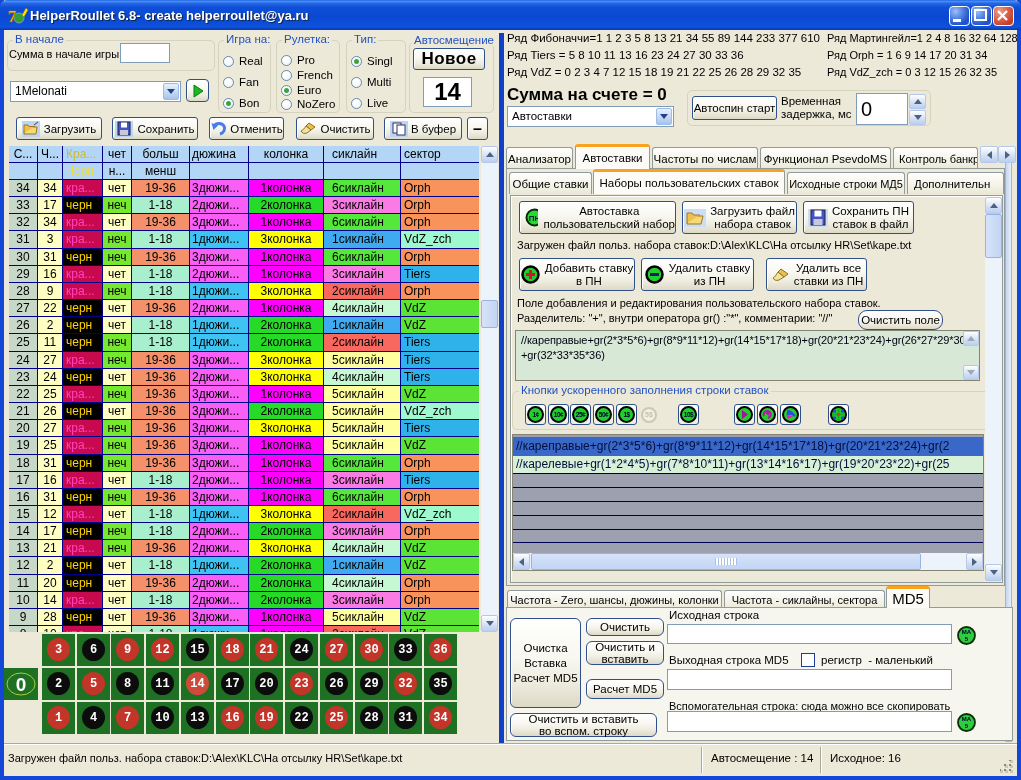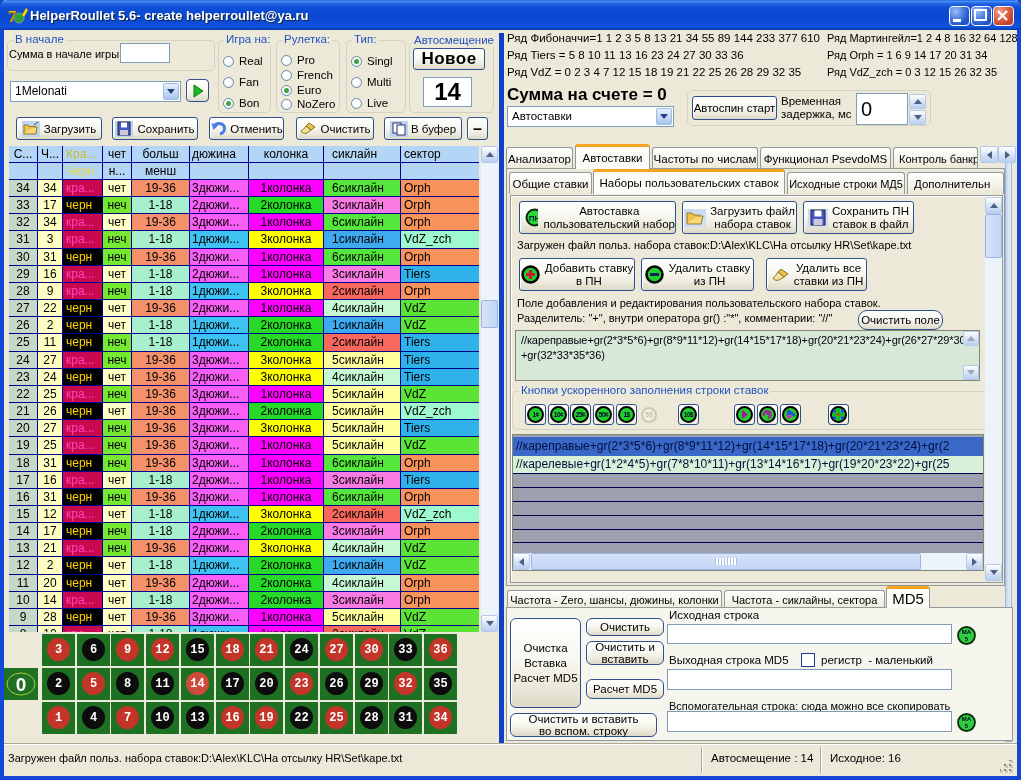--- a/index.html
+++ b/index.html
@@ -72,21 +72,21 @@
 .gc{width:17px;height:17px;border-radius:50%;background:#22CE2C;border:2px solid #000;color:#003;
  font-size:6.5px;font-weight:bold;display:flex;align-items:center;justify-content:center;letter-spacing:-0.5px}
 </style></head><body>
 
 <div id="title" class="a">
  <svg class="a" style="left:7px;top:5px" width="22" height="22" viewBox="0 0 22 22">
   <circle cx="12" cy="13" r="5" fill="#2E9E3C" stroke="#8899AA"></circle>
   <path d="M15 10 L19 3 L21 5 L17 12 Z" fill="#FFE200" stroke="#887700" stroke-width="0.5"></path>
   <text x="1" y="17" font-size="17" font-weight="bold" fill="#FFE200" stroke="#996600" stroke-width="0.7" font-family="Liberation Serif">7</text>
  </svg>
- <div class="txt">HelperRoullet 5.6- create helperroullet@ya.ru</div>
+ <div class="txt">HelperRoullet 6.8- create helperroullet@ya.ru</div>
 </div>
 <div class="wbtn bblue" style="left:949px"><svg width="19" height="18">
       <rect x="3" y="12" width="8" height="3" fill="#fff"></rect>
     </svg></div>
 <div class="wbtn bblue" style="left:971px"><svg width="19" height="18">
       <rect x="3" y="3" width="11" height="10" fill="none" stroke="#fff" stroke-width="2"></rect>
     </svg></div>
 <div class="wbtn bred" style="left:993px"><svg width="19" height="18">
       <path d="M4 4 L13 13 M13 4 L4 13" stroke="#fff" stroke-width="2.2"></path>
     </svg></div>

